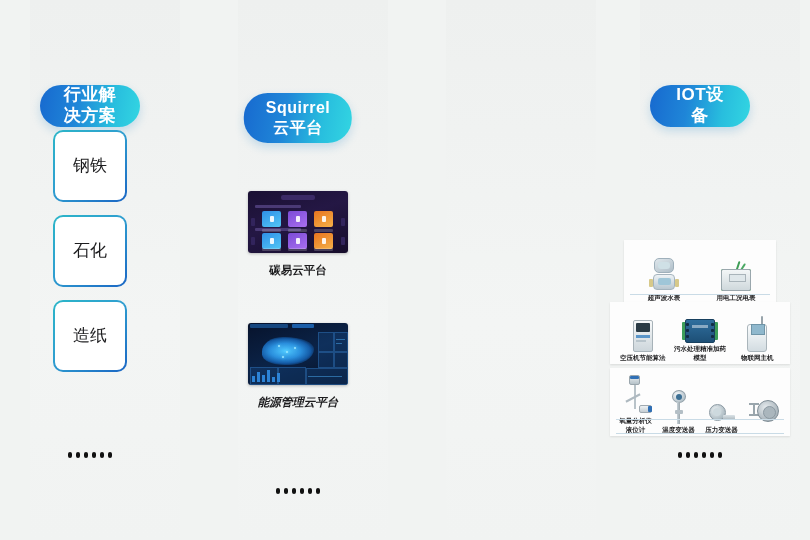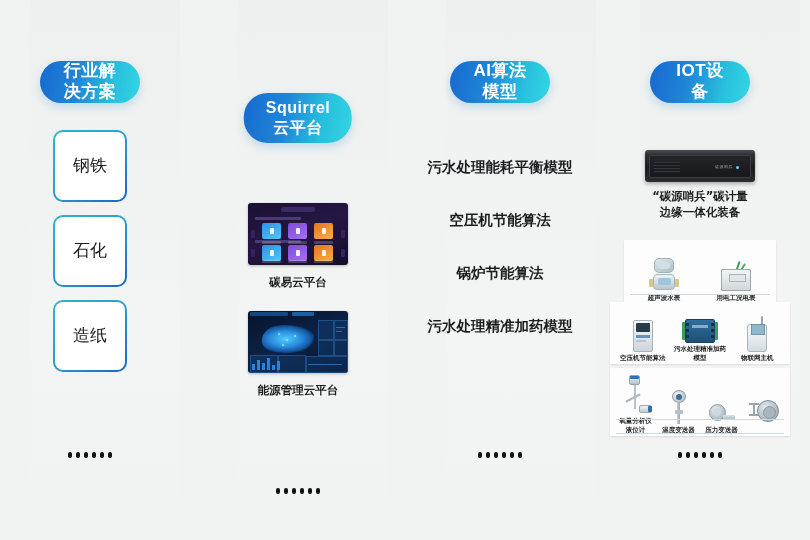--- a/index.html
+++ b/index.html
@@ -25,21 +25,21 @@
   .pill{
     position:absolute;top:61px;left:50%;transform:translateX(-50%);
     display:flex;align-items:center;justify-content:center;
     border-radius:24px;
     background:linear-gradient(100deg,#1769cf 0%,#1f86d8 38%,#28bede 72%,#33d6e2 100%);
     color:#fff;font-weight:bold;
     box-shadow:0 4px 10px rgba(30,130,200,.22);
     text-align:center;line-height:1.22;
     letter-spacing:.5px;
   }
-  .pill.one-line{height:42px;padding:0 20px;font-size:17px;}
+  .pill.one-line{height:42px;padding:0 20px;font-size:17px;margin-top:24px;}
   .pill.two-line{height:50px;padding:0 22px;font-size:16px;top:57px;}
   .pill .l1{display:block;}
   .pill .l2{display:block;}
 
   
   .chips{position:absolute;top:130px;left:50%;transform:translateX(-50%);width:74px;}
   .chip{
     position:relative;width:74px;margin-bottom:13px;border-radius:10px;
     background:linear-gradient(140deg,#2bb6c8 0%,#2f9fd0 45%,#1a66c4 100%);
     padding:2px;box-sizing:border-box;
@@ -49,21 +49,21 @@
     display:flex;align-items:center;justify-content:center;
     font-size:17px;color:#1d1d1f;height:100%;
     line-height:1.12;text-align:center;padding:8px 0;
     font-family:"DejaVu Sans","Liberation Sans",sans-serif;
   }
   .chip.h1 .inner{height:52px;}
   .chip.h2 .inner{height:58px;}
 
   
   .thumbwrap{position:absolute;left:50%;transform:translateX(-50%);width:100px;text-align:center;}
-  .thumbwrap.t1{top:167px;} .thumbwrap.t2{top:275px;}
+  .thumbwrap.t1{top:155px;} .thumbwrap.t2{top:287px;font-style:italic;}
   .thumb{width:100px;height:62px;border-radius:3px;overflow:hidden;position:relative;
     box-shadow:0 1px 3px rgba(0,0,0,.25);}
   .thumb-cap{margin-top:10px;font-size:11.5px;color:#1d1d1f;font-weight:bold;
     font-family:"DejaVu Sans","Liberation Sans",sans-serif;}
 
   
   .dashA{background:linear-gradient(160deg,#1a1033 0%,#241744 45%,#160d2b 100%);}
   .dashA .bar{position:absolute;top:4px;left:50%;transform:translateX(-50%);
     width:34px;height:5px;border-radius:2px;background:#3b2a66;}
   .dashA .lbl{position:absolute;left:7px;width:46px;height:3px;border-radius:1px;background:#4a3a75;}
@@ -310,59 +310,26 @@
     <div class="dots">
       <i></i>
         <i></i>
         <i></i>
         <i></i>
         <i></i>
         <i></i>
     </div>
   </div>
 
-  <div class="column col3">
-    <div class="pill one-line">
-      <span class="l1">AI算法模型</span>
-    </div>
-
-    <div class="ailist">
-      <div class="ai-item">污水处理能耗平衡模型</div>
-      <div class="ai-item">空压机节能算法</div>
-      <div class="ai-item">锅炉节能算法</div>
-      <div class="ai-item">污水处理精准加药模型</div>
-    </div>
-
-    <div class="dots">
-      <i></i>
-        <i></i>
-        <i></i>
-        <i></i>
-        <i></i>
-        <i></i>
-    </div>
-  </div>
 
   <div class="column col4">
     <div class="pill one-line">
       <span class="l1">IOT设备</span>
     </div>
 
-    <div class="iot-server">
-      <div class="server-img">
-        <div class="face"></div>
-        <div class="vent"></div>
-        <div class="txt">碳源哨兵</div>
-        <div class="led"></div>
-      </div>
-      <div class="server-cap">
-        <span>“碳源哨兵”碳计量</span><br>
-        <span>边缘一体化装备</span>
-      </div>
-    </div>
 
     <div class="iot-panel p1">
       <div class="iot-row">
         <div class="iot-cell">
           <div class="devbox d-water">
             <div class="lid"></div>
               <div class="flange fl"></div>
               <div class="flange fr"></div>
               <div class="body"></div>
           </div>

